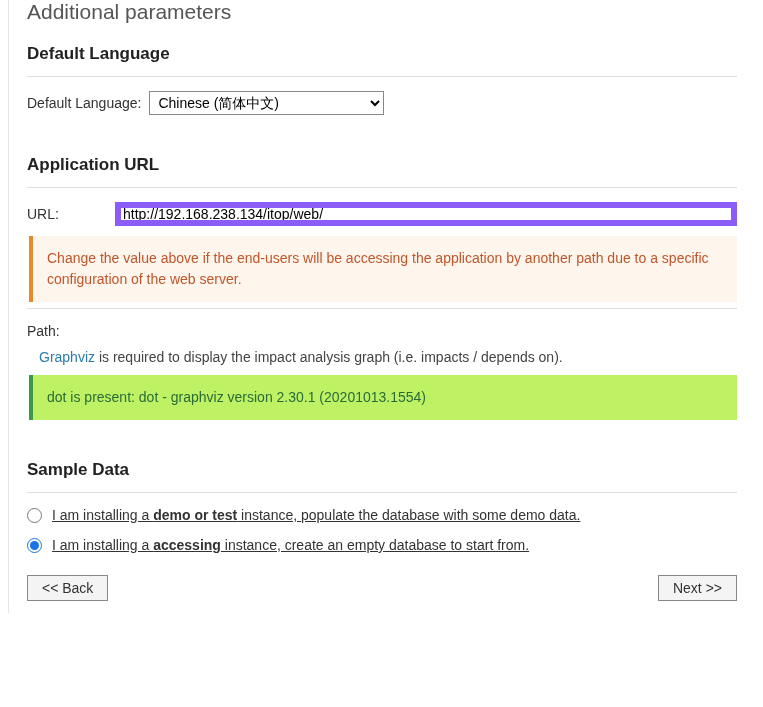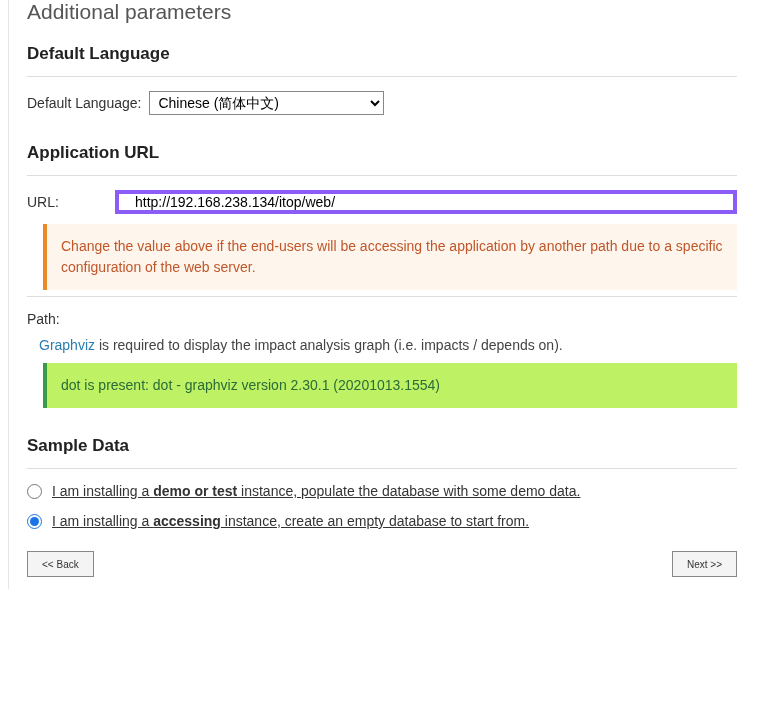--- a/index.html
+++ b/index.html
@@ -24,21 +24,21 @@
       font-weight: 400;
       color: #555;
       margin-bottom: 20px;
       margin-top: 0;
     }
     .section-heading {
       font-size: 17px;
       font-weight: 700;
       color: #222;
       margin-bottom: 12px;
-      margin-top: 28px;
+      margin-top: 40px;
     }
     .section-heading.first {
       margin-top: 10px;
     }
     hr.section-divider {
       border: none;
       border-top: 1px solid #ddd;
       margin: 4px 0 14px 0;
     }
     .field-row {
@@ -58,29 +58,29 @@
     select {
       font-size: 14px;
       padding: 2px 4px;
       border: 1px solid #888;
       background: #fff;
       min-width: 235px;
       height: 24px;
     }
     input[type="text"] {
       font-size: 14px;
-      padding: 3px 16px;
-      border: 4px solid #8b5cf6;
+      padding: 3px 2px;
+      border: 6px solid #8b5cf6;
       flex: 1;
       height: 24px;
     }
     .msg-box {
       border-left: 4px solid;
       padding: 12px 14px;
-      margin: 10px 0 6px 16px;
+      margin: 10px 0 6px 2px;
       font-size: 14px;
       line-height: 1.5;
     }
     .msg-warning {
       background: #fef6ed;
       border-left-color: #e88a2a;
       color: #c0562a;
     }
     .msg-success {
       background: #bef264;
@@ -114,21 +114,21 @@
     }
     .radio-label strong {
       font-weight: 700;
     }
     .button-row {
       display: flex;
       justify-content: space-between;
       margin-top: 22px;
     }
     button.nav-btn {
-      font-size: 10px;
+      font-size: 14px;
       padding: 3px 14px;
       border: 1px solid #888;
       background: #f4f4f4;
       cursor: pointer;
       color: #333;
       height: 26px;
     }
   </style>
 </head>
 <body>

